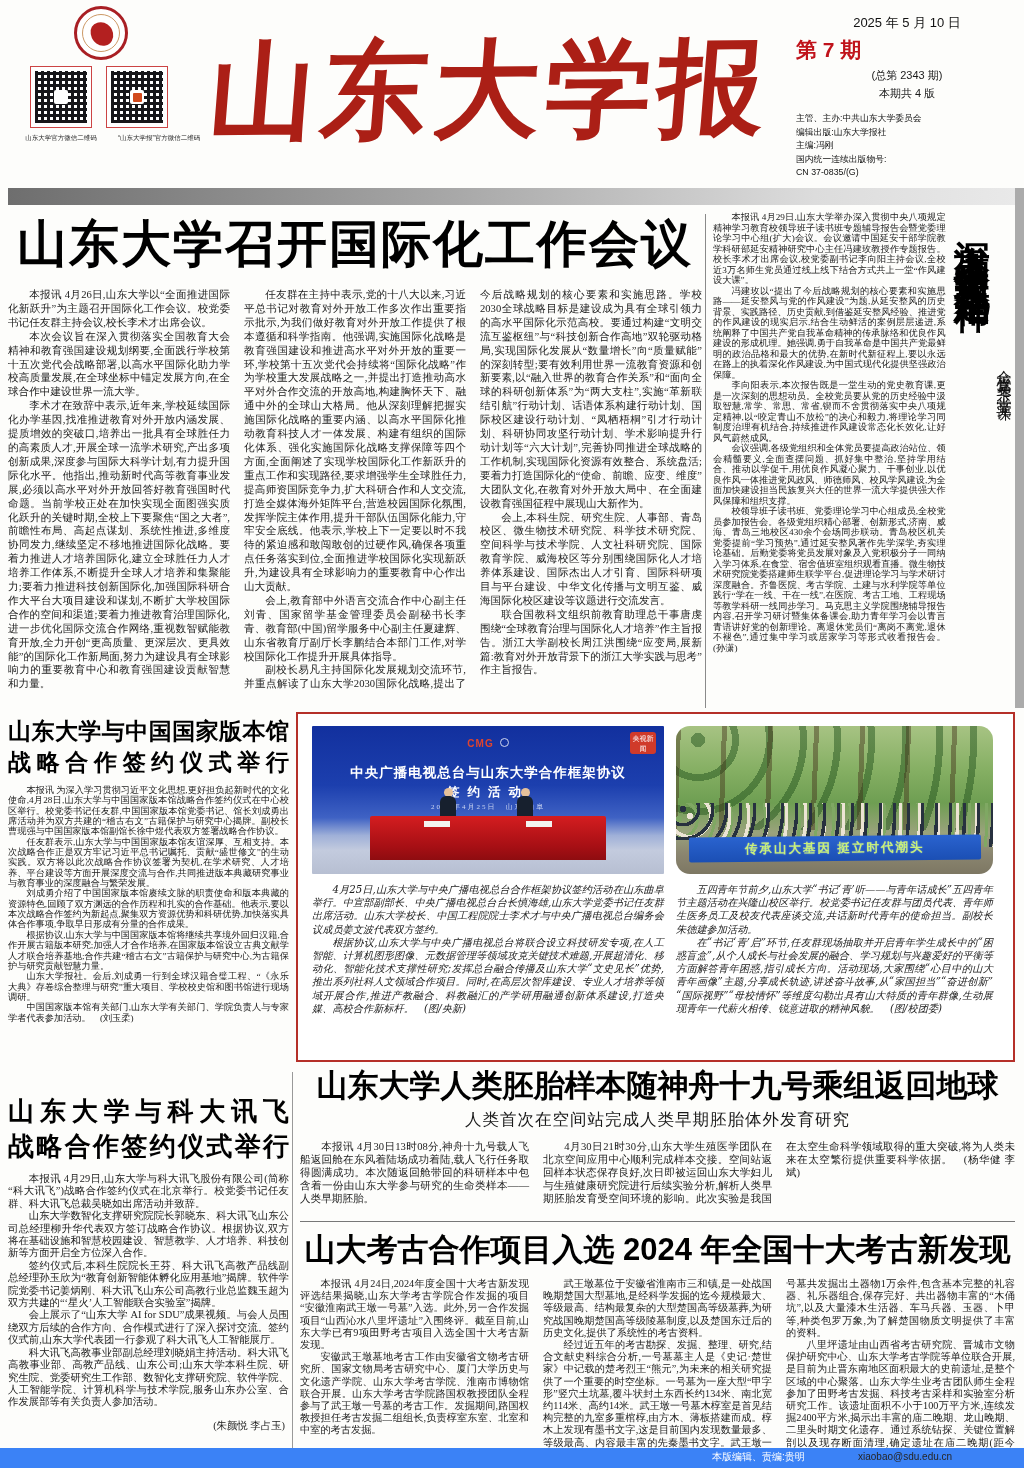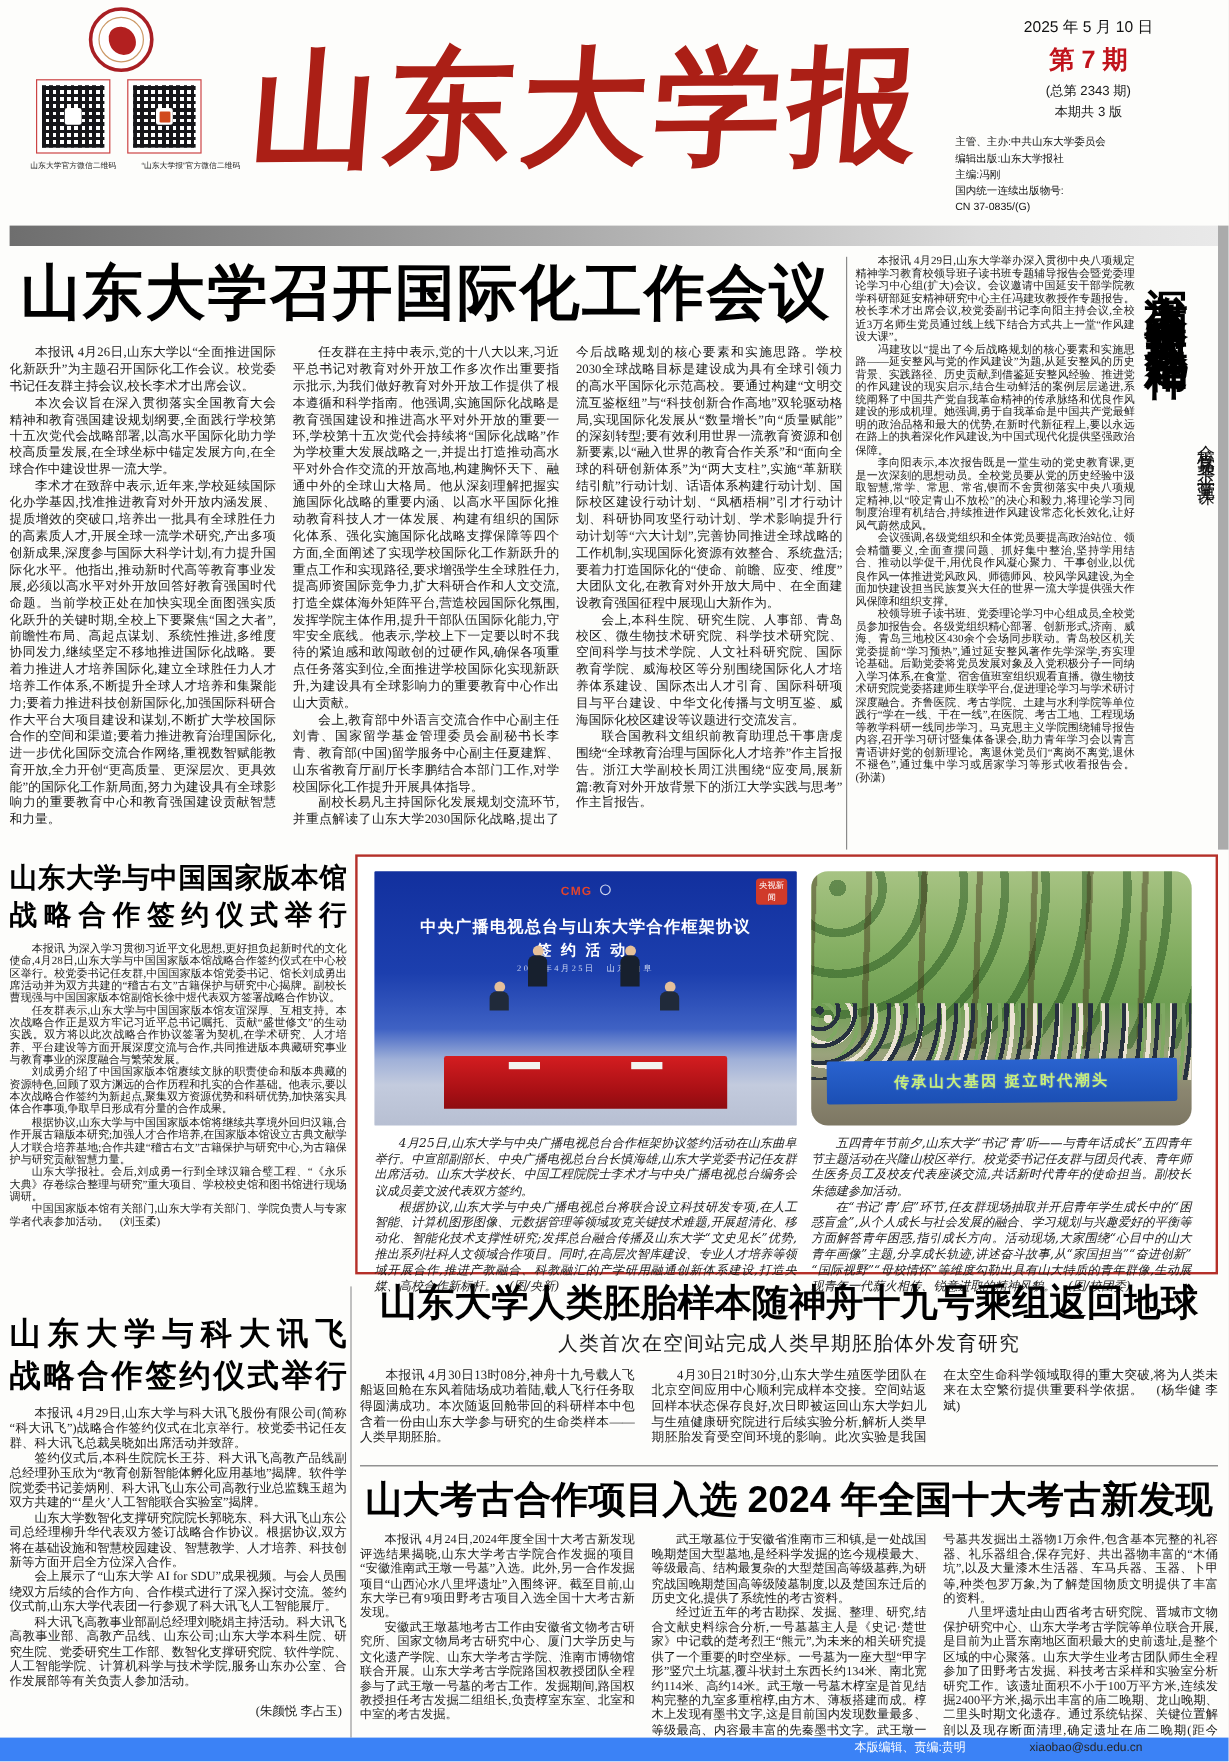--- a/index.html
+++ b/index.html
@@ -16,21 +16,21 @@
       repeating-linear-gradient(0deg,#16161a 0 3px,transparent 3px 6px),
       repeating-linear-gradient(90deg,#16161a 0 3px,#fff 3px 6px); position:relative; }
   .qr .pat::after { content:""; position:absolute; left:19px; top:19px; width:14px; height:14px; background:#fff; border-radius:2px; }
   .qr.qr2 .pat::before { content:""; position:absolute; left:22px; top:22px; width:9px; height:9px; background:#d14a1e; z-index:2; border-radius:1px; }
   .qr-caption { position:absolute; font-family:"Liberation Sans",sans-serif; font-size:6.5px; color:#222; text-align:center; top:134px; }
   .masthead-title { position:absolute; left:180px; top:10px; width:620px; height:158px; line-height:158px; text-align:center;
     font-family:"DejaVu Serif","Liberation Serif",serif; font-weight:900; font-size:106px; letter-spacing:6px;
     color:#ab1f16; transform:skewX(-5deg) rotate(-0.5deg); white-space:nowrap; }
   .pub-info { position:absolute; left:796px; top:14px; width:222px; font-family:"Liberation Sans",sans-serif; }
   .pub-date { text-align:center; font-size:13px; color:#111; }
-  .pub-issue { text-align:center; font-size:21px; font-weight:bold; color:#c0131b; margin-top:4px; }
+  .pub-issue { font-size:21px; font-weight:bold; color:#c0131b; margin-top:4px; }
   .pub-total { text-align:center; font-size:11px; margin-top:4px; }
   .pub-pages { text-align:center; font-size:11px; margin-top:3px; }
   .pub-lines { margin-top:11px; font-size:8.8px; line-height:13.5px; color:#111; }
 
   .grad-bar { position:absolute; left:8px; top:188px; width:1008px; height:17px;
     background:linear-gradient(90deg,#6e6e6e,#a9a9a9 45%,#dcdcdc 80%,#e9e9e9); }
 
   
   .main-art { position:absolute; left:8px; top:214px; width:694px; }
   .main-art h1 { font-family:"Liberation Sans",sans-serif; font-weight:900; font-size:50px; line-height:60px;
@@ -52,21 +52,21 @@
 
   
   .banben-art { position:absolute; left:8px; top:716px; width:281px; height:392px; overflow:hidden; }
   .h2line { font-family:"Liberation Sans",sans-serif; font-weight:900; font-size:23px; line-height:31px;
     text-align:justify; text-align-last:justify; color:#000; }
   .banben-body { margin-top:7px; font-size:9.2px; line-height:10.35px; }
 
   
   .photo-box { position:absolute; left:296px; top:712px; width:719px; height:350px; border:2px solid #b53029; background:#fff; padding:12px 14px 6px; }
   .photo-row { display:flex; gap:12px; }
-  .photo { position:relative; height:212px; overflow:hidden; border-radius:1px; }
+  .photo { position:relative; height:148px; overflow:hidden; border-radius:1px; }
   .photo-l { width:352px; background:linear-gradient(180deg,#12309e 0%,#1c3fae 40%,#3f62c4 62%,#9fb0d8 74%,#c3cbde 84%,#b7bfd2 100%); }
   .cmg-row { position:absolute; top:7px; left:0; right:0; text-align:center; font-family:"Liberation Sans",sans-serif; }
   .cmg-logo { color:#e0442e; font-weight:bold; font-size:10px; letter-spacing:1px; }
   .cmg-seal { display:inline-block; width:9px; height:9px; border:1px solid #cfd6ee; border-radius:50%; margin-left:6px; vertical-align:middle; }
   .cctv-badge { position:absolute; top:6px; right:8px; width:26px; height:22px; background:#d03a2a; border-radius:3px;
     color:#fff; font-family:"Liberation Sans",sans-serif; font-size:7px; line-height:10px; text-align:center; padding-top:2px; }
   .bk-line1 { position:absolute; top:38px; left:0; right:0; text-align:center; color:#fff; font-family:"Liberation Sans",sans-serif;
     font-weight:bold; font-size:13.5px; letter-spacing:1px; white-space:nowrap; }
   .bk-line2 { position:absolute; top:58px; left:0; right:0; text-align:center; color:#fff; font-family:"Liberation Sans",sans-serif;
     font-weight:bold; font-size:12.5px; letter-spacing:8px; }
@@ -132,21 +132,21 @@
   <div class="qr qr2" style="left:106px; top:66px;">
       <div class="pat"></div>
     </div>
   <div class="qr-caption" style="left:12px; width:98px;">山东大学官方微信二维码</div>
   <div class="qr-caption" style="left:100px; width:118px;">“山东大学报”官方微信二维码</div>
   <div class="masthead-title">山东大学报</div>
   <div class="pub-info">
     <div class="pub-date">2025 年 5 月 10 日</div>
     <div class="pub-issue">第 7 期</div>
     <div class="pub-total">(总第 2343 期)</div>
-    <div class="pub-pages">本期共 3 版</div>
+    <div class="pub-pages">本期共 4 版</div>
     <div class="pub-lines">
       <div>主管、主办:中共山东大学委员会</div>
       <div>编辑出版:山东大学报社</div>
       <div>主编:冯刚</div>
       <div>国内统一连续出版物号:</div>
       <div>CN 37-0835/(G)</div>
     </div>
   </div>
 
   <div class="grad-bar"></div>
@@ -240,22 +240,22 @@
         </div>
     </div>
   </div>
 
   <div class="v-rule-2"></div>
   <div class="xunfei-art">
     <div class="h2line">山东大学与科大讯飞</div>
     <div class="h2line">战略合作签约仪式举行</div>
     <div class="art-body xunfei-body">
         <p>本报讯 4月29日,山东大学与科大讯飞股份有限公司(简称“科大讯飞”)战略合作签约仪式在北京举行。校党委书记任友群、科大讯飞总裁吴晓如出席活动并致辞。</p>
+        <p>山东大学数智化支撑研究院院长郭晓东、科大讯飞山东公司总经理柳升华代表双方签订战略合作协议。根据协议,双方将在基础设施和智慧校园建设、智慧教学、人才培养、科技创新等方面开启全方位深入合作。</p>
         <p>签约仪式后,本科生院院长王芬、科大讯飞高教产品线副总经理孙玉欣为“教育创新智能体孵化应用基地”揭牌。软件学院党委书记姜炳刚、科大讯飞山东公司高教行业总监魏玉超为双方共建的“‘星火’人工智能联合实验室”揭牌。</p>
-        <p>山东大学数智化支撑研究院院长郭晓东、科大讯飞山东公司总经理柳升华代表双方签订战略合作协议。根据协议,双方将在基础设施和智慧校园建设、智慧教学、人才培养、科技创新等方面开启全方位深入合作。</p>
         <p>会上展示了“山东大学 AI for SDU”成果视频。与会人员围绕双方后续的合作方向、合作模式进行了深入探讨交流。签约仪式前,山东大学代表团一行参观了科大讯飞人工智能展厅。</p>
         <p>科大讯飞高教事业部副总经理刘晓娟主持活动。科大讯飞高教事业部、高教产品线、山东公司;山东大学本科生院、研究生院、党委研究生工作部、数智化支撑研究院、软件学院、人工智能学院、计算机科学与技术学院,服务山东办公室、合作发展部等有关负责人参加活动。</p>
       </div>
     <div class="byline-right">(朱颜悦 李占玉)</div>
   </div>
 
   <div class="shenzhou-art">
     <div class="big-h">山东大学人类胚胎样本随神舟十九号乘组返回地球</div>
     <div class="shenzhou-sub">人类首次在空间站完成人类早期胚胎体外发育研究</div>
     <div class="art-body shenzhou-body">

